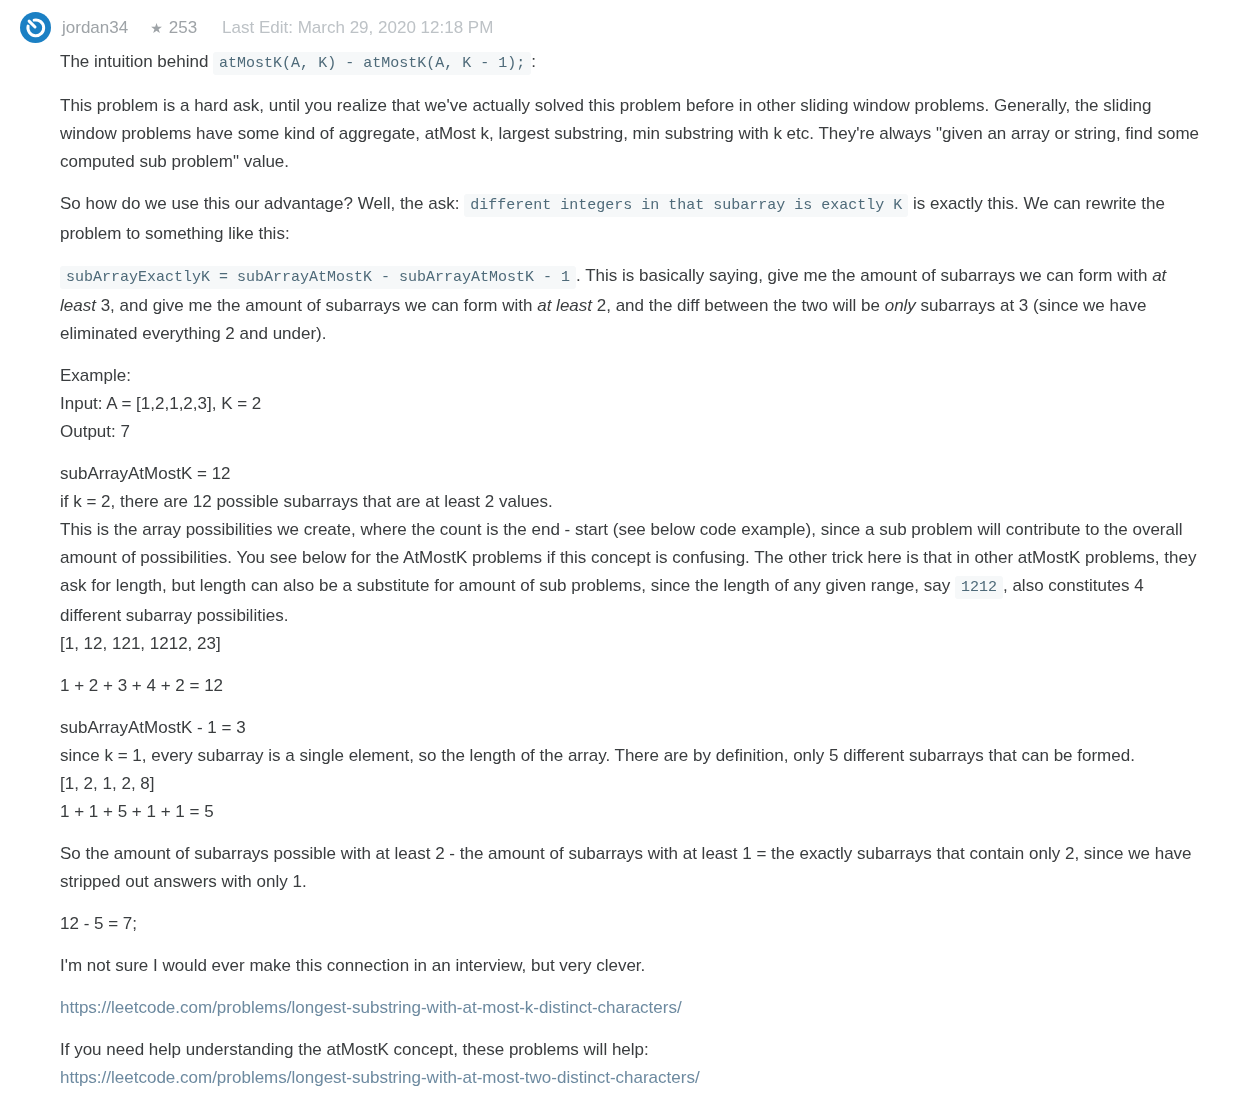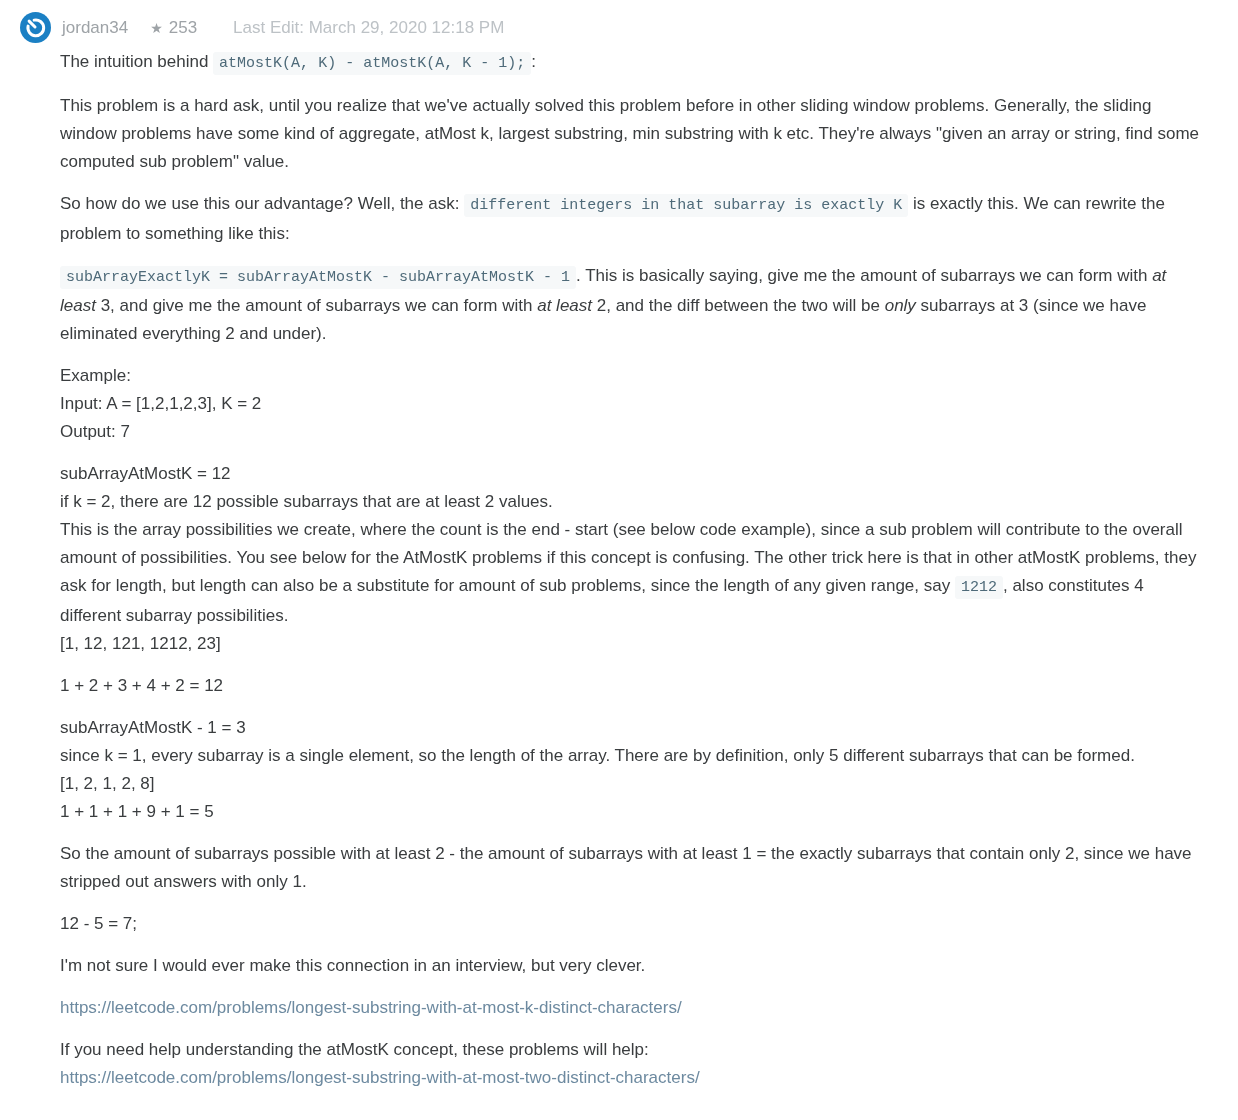--- a/index.html
+++ b/index.html
@@ -42,21 +42,21 @@
   }
   .stars {
     color: var(--muted-header);
     margin-left: 22px;
     display: inline-flex;
     align-items: center;
   }
   .star-glyph { font-size: 14px; margin-right: 6px; }
   .last-edit {
     color: var(--last-edit);
-    margin-left: 36px;
+    margin-left: 25px;
   }
 
   .post-body {
     padding-left: 40px;
     padding-right: 0;
   }
   .post-body p.para {
     margin: 14px 0;
     font-size: 17px;
     line-height: 28px;
@@ -102,20 +102,20 @@
   </div>
 
   <div class="post-body" id="post-blocks">
       <p class="para"><span>The intuition behind </span><code class="inline-code">atMostK(A, K) - atMostK(A, K - 1);</code><span>:</span></p>
       <p class="para"><span>This problem is a hard ask, until you realize that we've actually solved this problem before in other sliding window problems. Generally, the sliding window problems have some kind of aggregate, atMost k, largest substring, min substring with k etc. They're always "given an array or string, find some computed sub problem" value.</span></p>
       <p class="para"><span>So how do we use this our advantage? Well, the ask: </span><code class="inline-code">different integers in that subarray is exactly K</code><span> is exactly this. We can rewrite the problem to something like this:</span></p>
       <p class="para"><code class="inline-code">subArrayExactlyK = subArrayAtMostK - subArrayAtMostK - 1</code><span>. This is basically saying, give me the amount of subarrays we can form with </span><em>at least</em><span> 3, and give me the amount of subarrays we can form with </span><em>at least</em><span> 2, and the diff between the two will be </span><em>only</em><span> subarrays at 3 (since we have eliminated everything 2 and under).</span></p>
       <p class="para"><span>Example:</span><br><span>Input: A = [1,2,1,2,3], K = 2</span><br><span>Output: 7</span></p>
       <p class="para"><span>subArrayAtMostK = 12</span><br><span>if k = 2, there are 12 possible subarrays that are at least 2 values.</span><br><span>This is the array possibilities we create, where the count is the end - start (see below code example), since a sub problem will contribute to the overall amount of possibilities. You see below for the AtMostK problems if this concept is confusing. The other trick here is that in other atMostK problems, they ask for length, but length can also be a substitute for amount of sub problems, since the length of any given range, say </span><code class="inline-code">1212</code><span>, also constitutes 4 different subarray possibilities.</span><br><span>[1, 12, 121, 1212, 23]</span></p>
       <p class="para"><span>1 + 2 + 3 + 4 + 2 = 12</span></p>
-      <p class="para"><span>subArrayAtMostK - 1 = 3</span><br><span>since k = 1, every subarray is a single element, so the length of the array. There are by definition, only 5 different subarrays that can be formed.</span><br><span>[1, 2, 1, 2, 8]</span><br><span>1 + 1 + 1 + 9 + 1 = 5</span></p>
+      <p class="para"><span>subArrayAtMostK - 1 = 3</span><br><span>since k = 1, every subarray is a single element, so the length of the array. There are by definition, only 5 different subarrays that can be formed.</span><br><span>[1, 2, 1, 2, 8]</span><br><span>1 + 1 + 5 + 1 + 1 = 5</span></p>
       <p class="para"><span>So the amount of subarrays possible with at least 2 - the amount of subarrays with at least 1 = the exactly subarrays that contain only 2, since we have stripped out answers with only 1.</span></p>
       <p class="para"><span>12 - 5 = 7;</span></p>
       <p class="para"><span>I'm not sure I would ever make this connection in an interview, but very clever.</span></p>
       <p class="para"><a class="post-link" href="#">https://leetcode.com/problems/longest-substring-with-at-most-k-distinct-characters/</a></p>
       <p class="para"><span>If you need help understanding the atMostK concept, these problems will help:</span><br><a class="post-link" href="#">https://leetcode.com/problems/longest-substring-with-at-most-two-distinct-characters/</a></p>
     </div>
 </div>
 
 </body></html>

